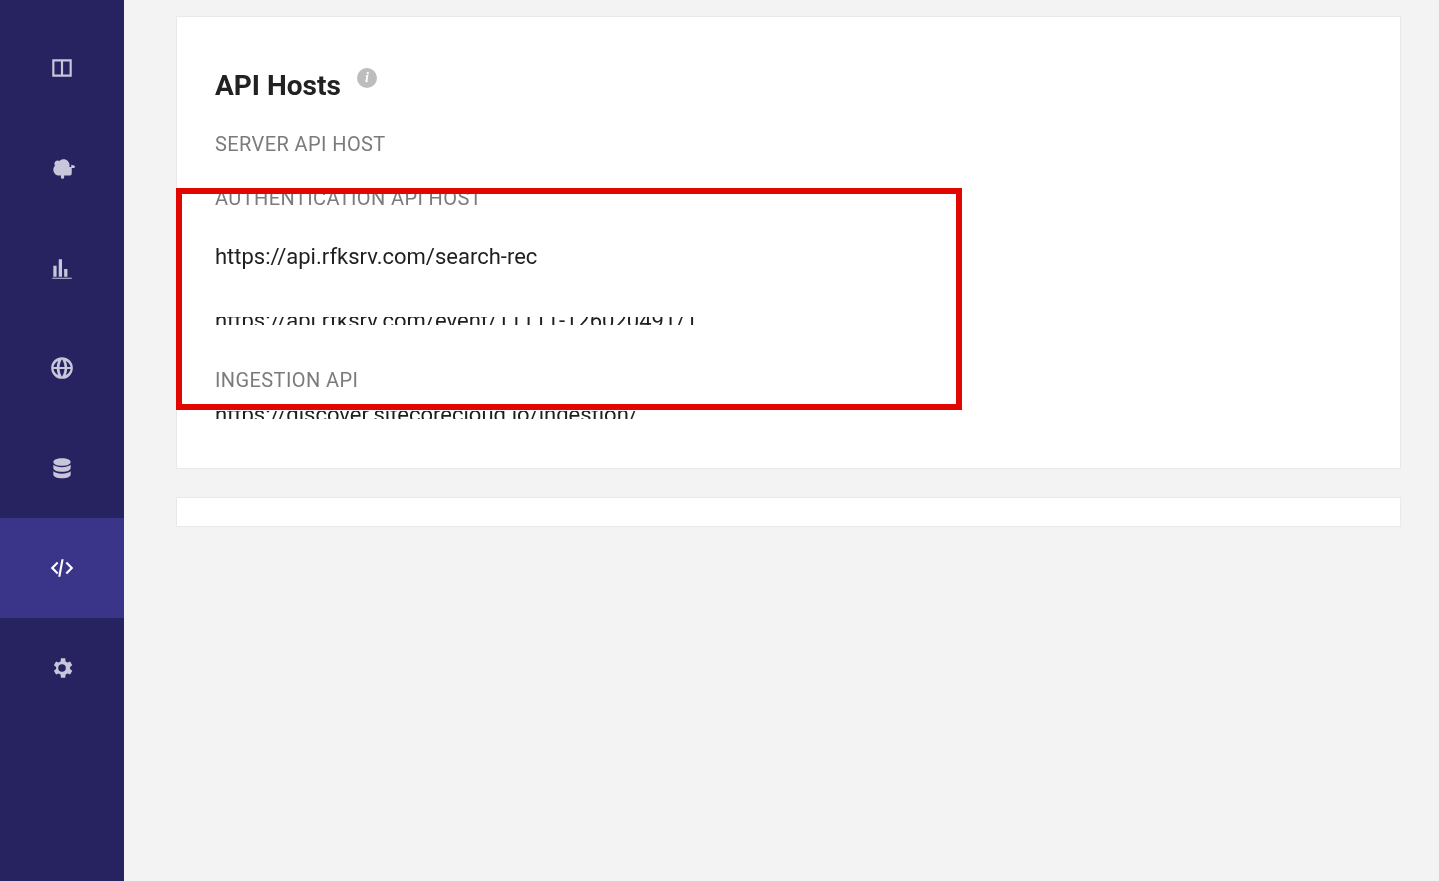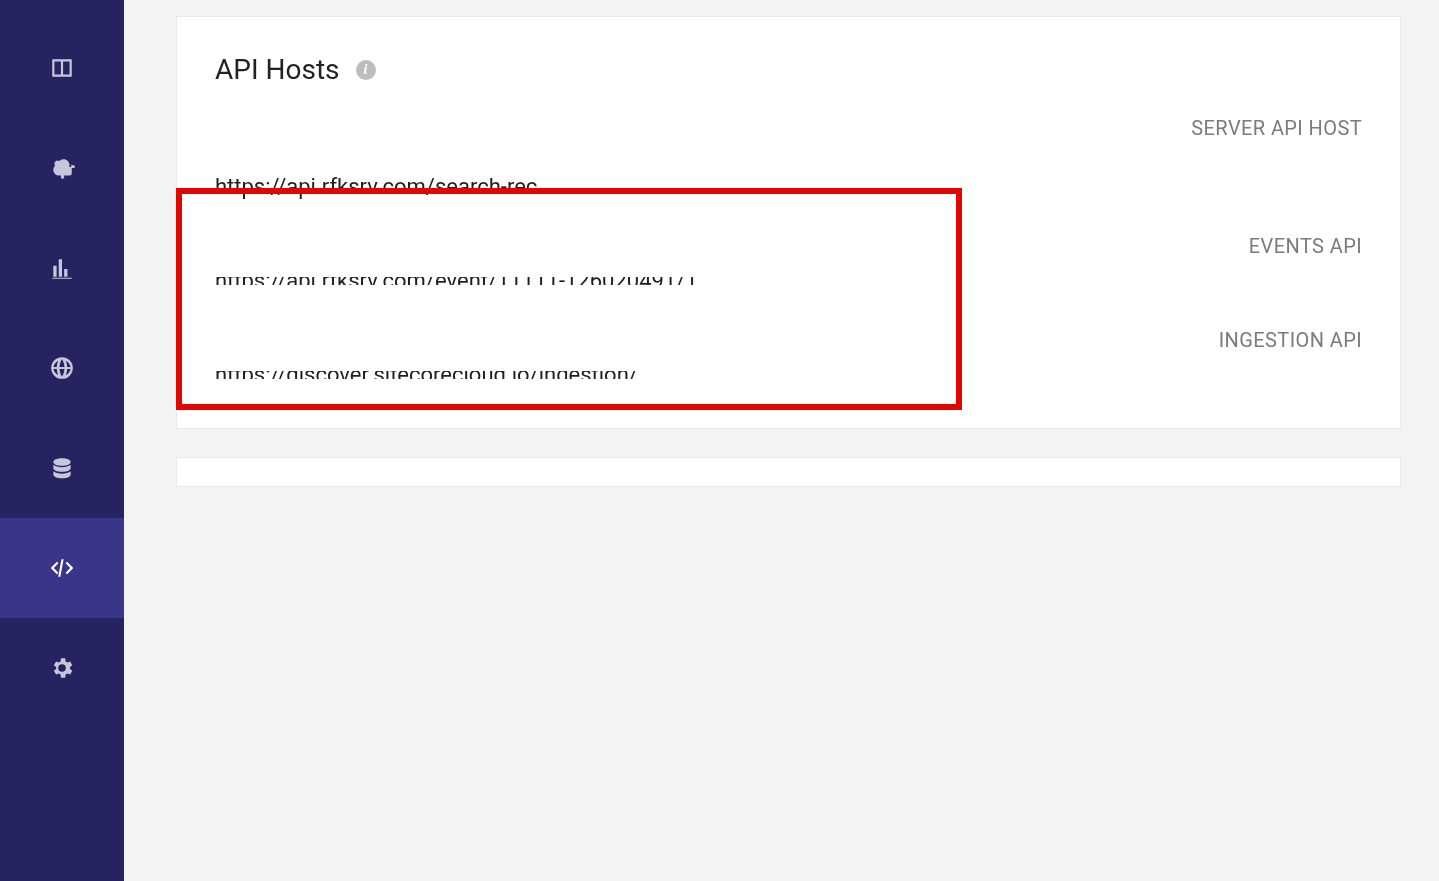--- a/index.html
+++ b/index.html
@@ -61,22 +61,23 @@
   }
 
   .card-header {
     display: flex;
     align-items: center;
     gap: 16px;
     margin-bottom: 30px;
   }
   .card-title {
     font-size: 28px;
-    font-weight: 400;
+    font-weight: 700;
     color: #222;
+    margin-top: 16px;
   }
   .info-icon {
     width: 20px;
     height: 20px;
     border-radius: 50%;
     background: #bdbdbd;
     color: #ffffff;
     display: inline-flex;
     align-items: center;
     justify-content: center;
@@ -89,21 +90,20 @@
   .field {
     margin-bottom: 30px;
   }
   .field-label {
     font-size: 20px;
     font-weight: 400;
     color: #7b7b7b;
     letter-spacing: 0.4px;
     margin-bottom: 6px;
     text-transform: uppercase;
-    text-align: right;
   }
   .field-value-wrap {
     position: relative;
     height: 34px;
     overflow: hidden;
   }
   .field-value {
     font-size: 22px;
     font-weight: 400;
     color: #1f1f1f;
@@ -197,31 +197,31 @@
       <div class="card-header">
         <h2 class="card-title">API Hosts</h2>
         <span class="info-icon">i</span>
       </div>
 
       <div class="field">
         <div class="field-label">SERVER API HOST</div>
       </div>
 
       <div class="field">
+        <div class="field-label">AUTHENTICATION API HOST</div>
       </div>
 
       <div class="field">
         <div class="field-value-wrap">
           <span class="field-value">https://api.rfksrv.com/search-rec/11111-126020491/3</span>
           <div class="partial-censor" style="left:322px; right:0;"></div>
         </div>
       </div>
 
       <div class="field">
-        <div class="field-label">EVENTS API</div>
         <div class="field-value-wrap">
           <span class="field-value">https://api.rfksrv.com/event/11111-126020491/1</span>
           <div class="censor-top" style="height:13px"></div>
           <div class="censor-bottom" style="height:13px"></div>
         </div>
       </div>
 
 
 
       <div class="field" style="margin-bottom:0">

